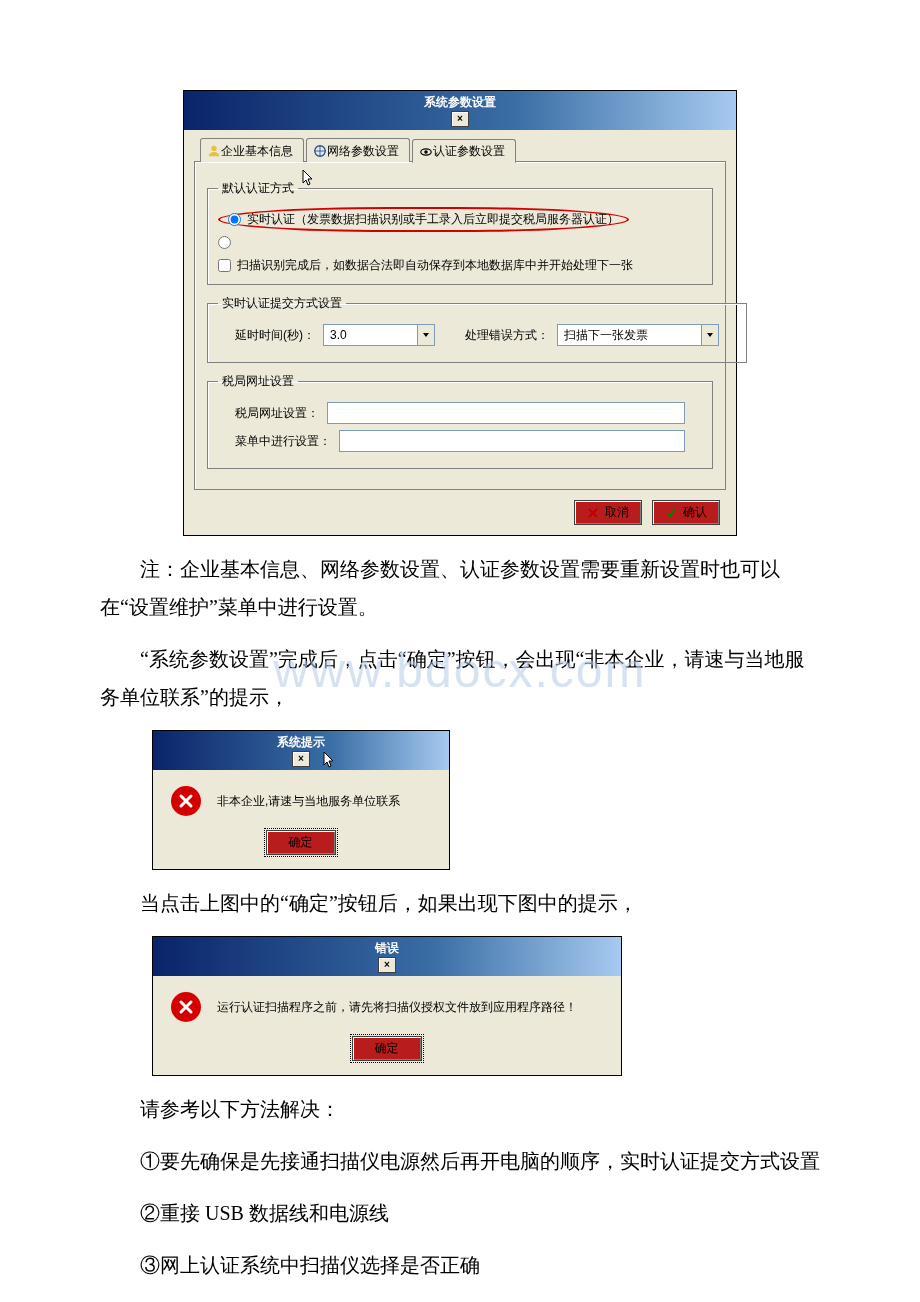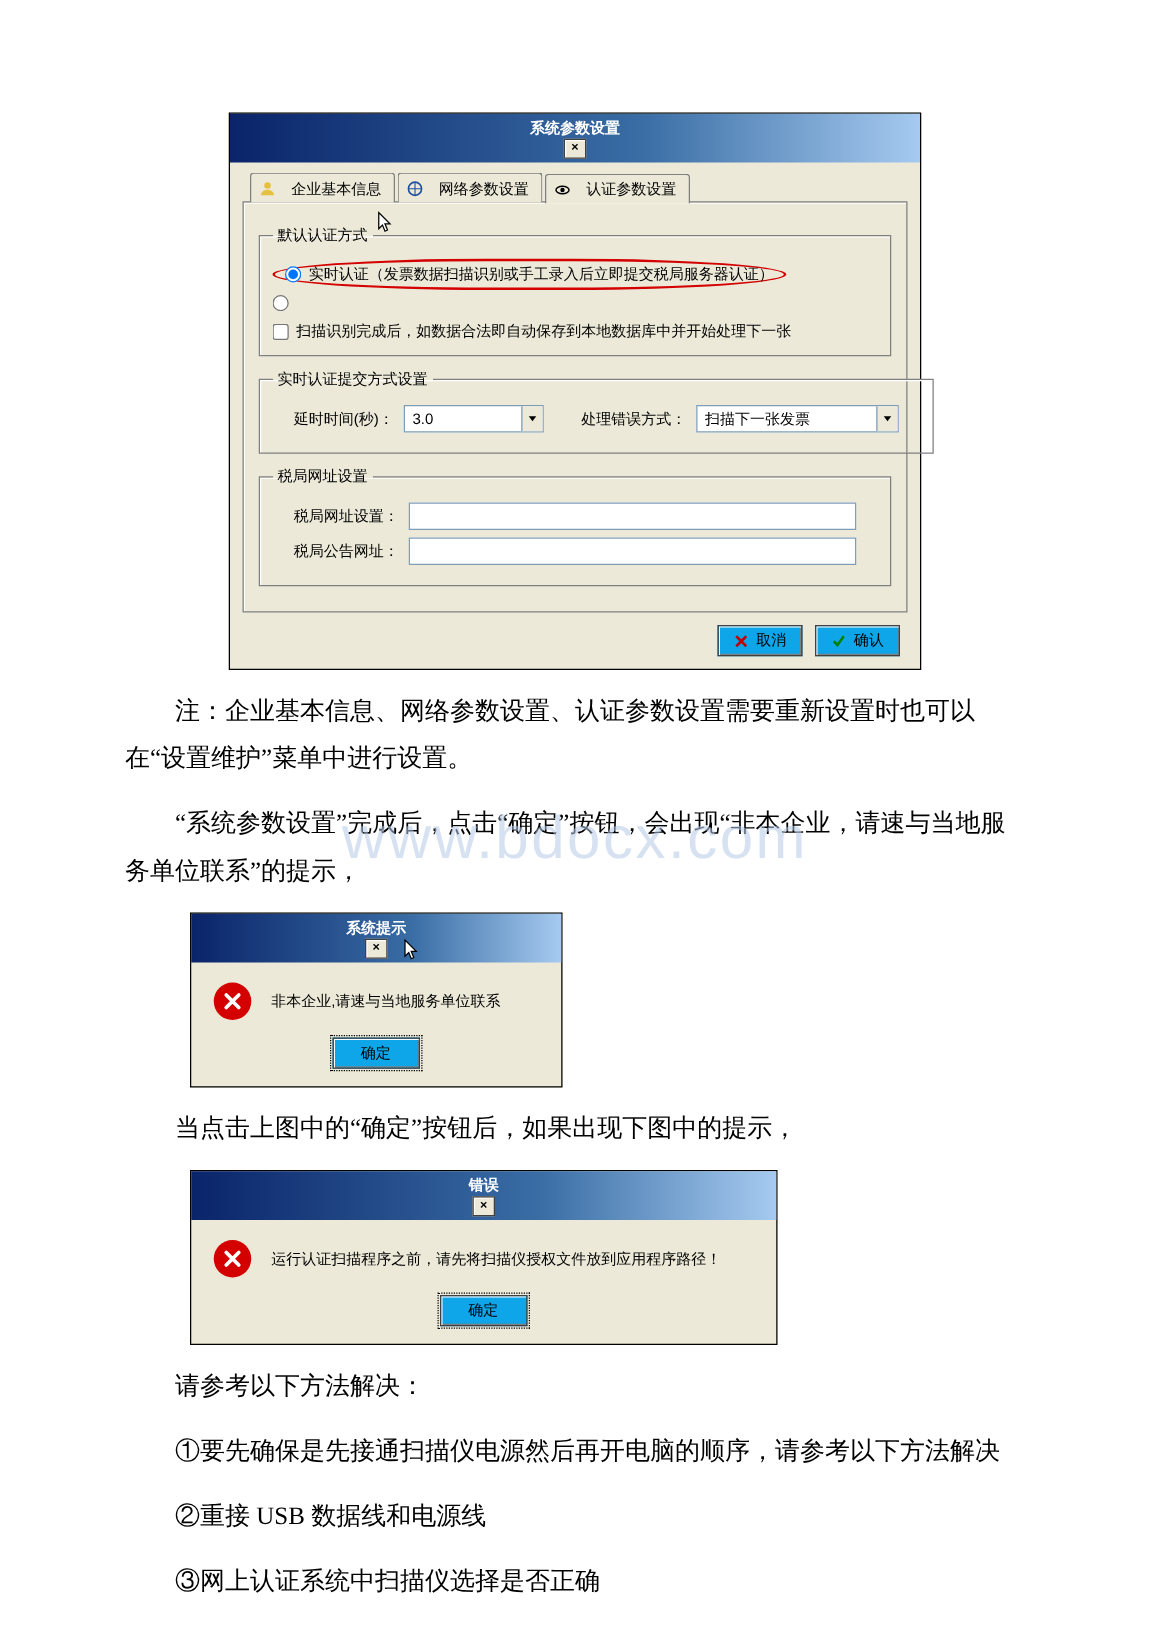--- a/index.html
+++ b/index.html
@@ -51,21 +51,21 @@
     font-size:10px; font-weight:bold; line-height:1;
     box-shadow: inset 1px 1px 0 #fff;
   }
 
   .dlg-body { padding: 8px 10px 10px 10px; }
 
   
   .tabs { display:flex; gap:2px; margin-bottom:-1px; padding-left:6px; }
   .tab {
     background:#ece9d8; border:1px solid #808080; border-bottom:none;
-    padding:3px 10px 2px 6px; display:flex; align-items:center; gap:12px;
+    padding:3px 10px 2px 6px; display:flex; align-items:center; gap:0;
     border-radius:3px 3px 0 0;
   }
   .tab.active { background:#ece9d8; position:relative; top:1px; border-bottom:1px solid #ece9d8; }
   .tab-icon { width:14px; height:14px; display:inline-block; }
 
   .panel {
     border:1px solid #808080;
     box-shadow: inset 1px 1px 0 #fff;
     padding:10px 12px;
   }
@@ -102,21 +102,21 @@
   }
   .dropdown .val { padding:0 6px; flex:1; white-space:nowrap; }
   .dropdown .arr {
     width:16px; height:100%; background:#ece9d8;
     border-left:1px solid #7f9db9;
     display:flex; align-items:center; justify-content:center;
   }
   .dropdown .arr svg { width:8px; height:8px; }
 
   .btn {
-    background:#0ea5e9;
+    background:#b91c1c;
     border:1px solid #404040;
     box-shadow: inset 1px 1px 0 #fff, inset -1px -1px 0 #808080;
     padding:3px 12px;
     display:inline-flex; align-items:center; gap:6px;
     font-size:12px; font-family:inherit;
   }
   .btn .ico { width:12px; height:12px; display:inline-block; }
   .btnbar { display:flex; justify-content:flex-end; gap:10px; margin-top:10px; padding-right:6px; }
 
   .cursor-svg { position:absolute; z-index:5; }
@@ -228,21 +228,21 @@
           </div>
         </fieldset>
 
         <fieldset class="groupbox">
           <legend>税局网址设置</legend>
           <div class="form-row">
             <label>税局网址设置：</label>
             <input class="textbox" style="flex: 1 1 0%;" value="">
           </div>
           <div class="form-row">
-            <label>税局公告网址：</label>
+            <label>菜单中进行设置：</label>
             <input class="textbox" style="flex: 1 1 0%;" value="">
           </div>
         </fieldset>
       </div>
 
       <div class="btnbar">
         <button class="btn">
           <span class="ico">
             <svg viewBox="0 0 12 12">
                 <path d="M2 2 L10 10 M10 2 L2 10" stroke="#c00000" stroke-width="2"></path>
@@ -311,17 +311,17 @@
     <div class="msgbox-btns">
       <span class="dotted-default">
         <button class="btn" style="padding:3px 22px;">
           <span>确定</span>
         </button>
       </span>
     </div>
   </div>
 
   <p class="doc-text indent">请参考以下方法解决：</p>
-  <p class="doc-text indent">①要先确保是先接通扫描仪电源然后再开电脑的顺序，请参考以下方法解决</p>
+  <p class="doc-text indent">①要先确保是先接通扫描仪电源然后再开电脑的顺序，实时认证提交方式设置</p>
   <p class="doc-text indent">②重接 USB 数据线和电源线</p>
   <p class="doc-text indent">③网上认证系统中扫描仪选择是否正确</p>
 
 </div>
 
 </body></html>

